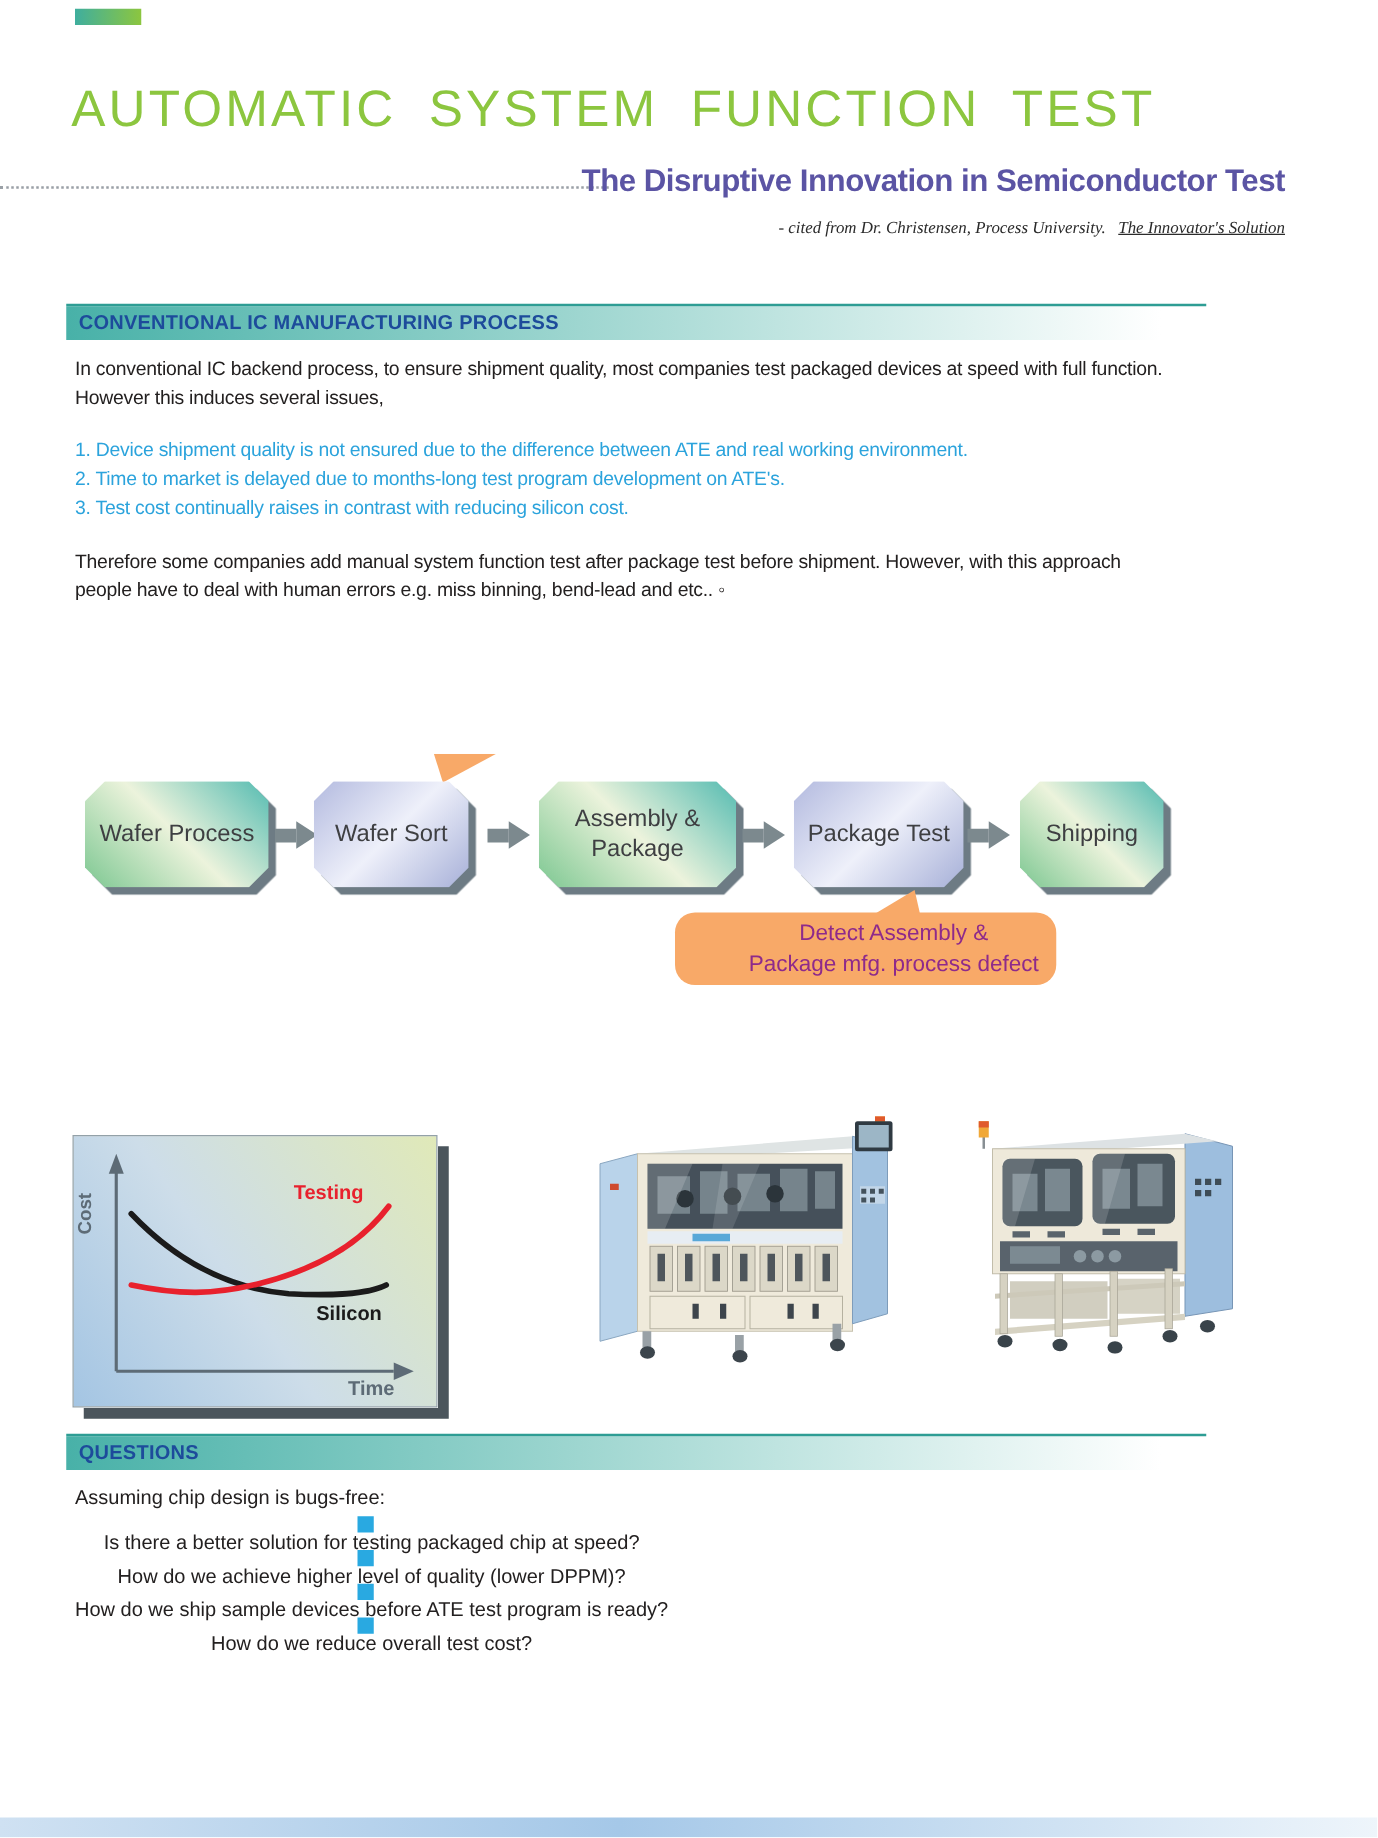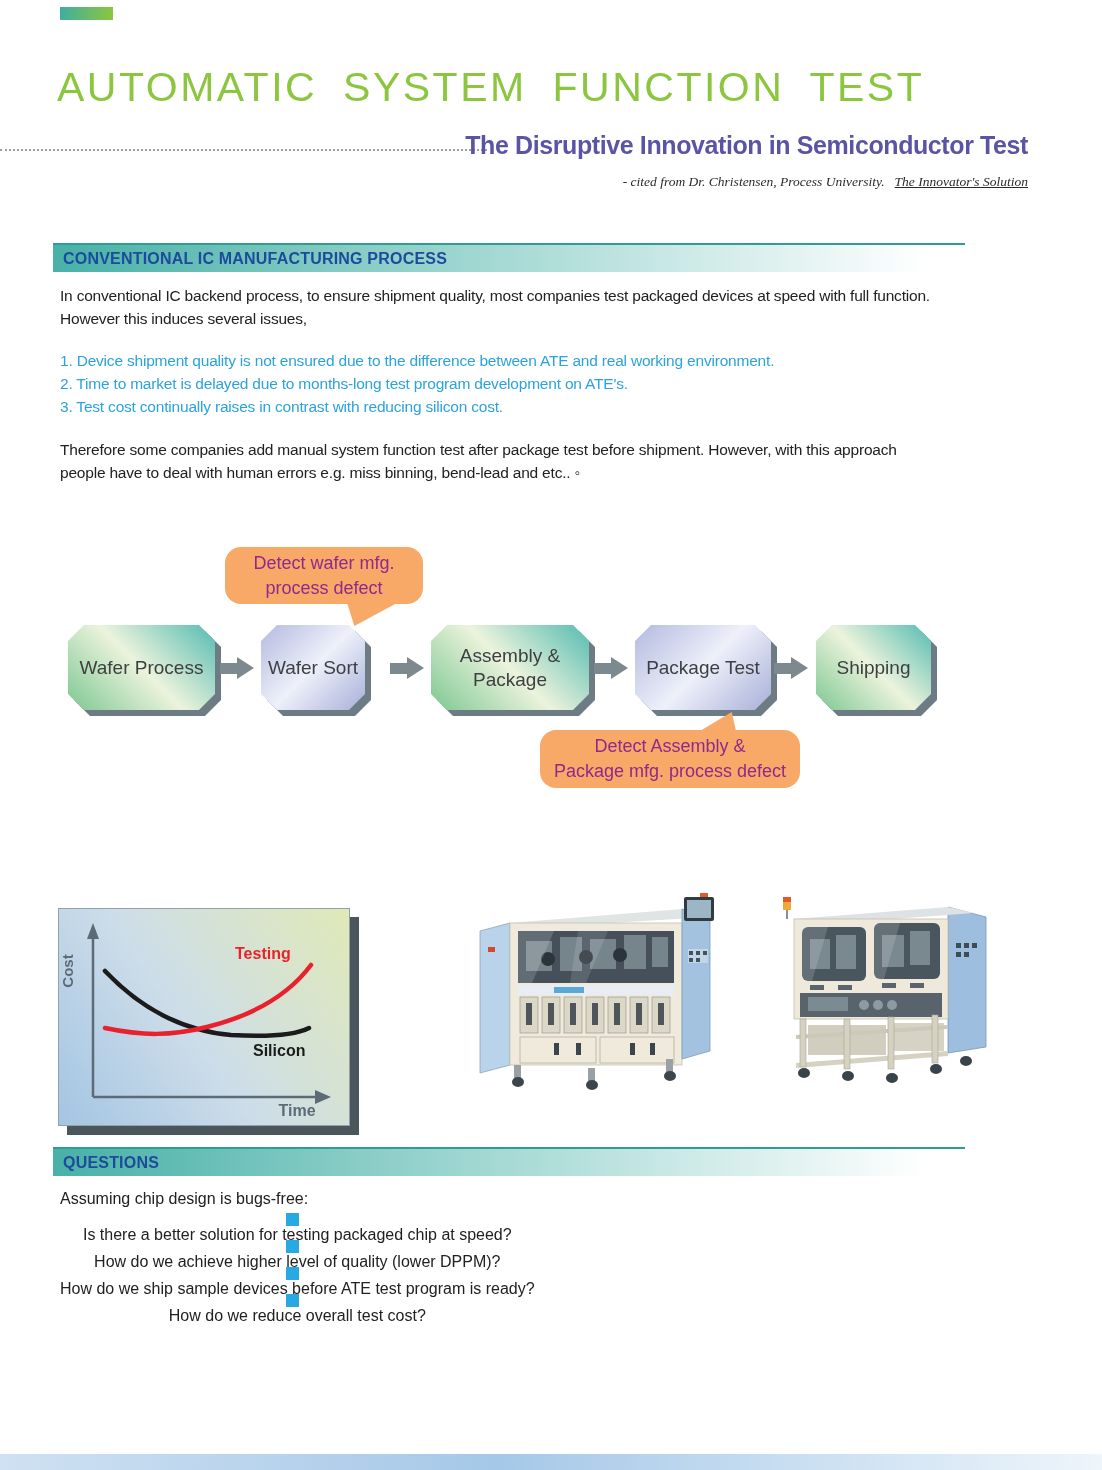--- a/index.html
+++ b/index.html
@@ -87,32 +87,30 @@
   <div class="issues">
     <div>1. Device shipment quality is not ensured due to the difference between ATE and real working environment.</div>
     <div>2. Time to market is delayed due to months-long test program development on ATE's.</div>
     <div>3. Test cost continually raises in contrast with reducing silicon cost.</div>
   </div>
 
   <div class="para preline" style="top:438px;">Therefore some companies add manual system function test after package test before shipment. However, with this approach
 people have to deal with human errors e.g. miss binning, bend-lead and etc.. ◦</div>
 
   <div class="flow">
-    <div class="callout preline" style="left:225px;top:2px;width:198px;height:57px;">Detect wafer mfg.
-process defect</div>
     <div class="tail" style="left:345px;top:58px;width:52px;height:23px;clip-path:polygon(4% 0,100% 0,18% 100%);"></div>
 
     <div class="bwrap" style="left:68px;width:147px;">
       <div class="fbox green preline">Wafer Process</div>
     </div>
     <div class="arrow" style="left:220px;">
         <div class="shaft"></div>
         <div class="head"></div>
       </div>
-    <div class="bwrap" style="left:261px;width:104px;">
+    <div class="bwrap" style="left:251px;width:124px;">
       <div class="fbox lav preline">Wafer Sort</div>
     </div>
     <div class="arrow" style="left:390px;">
         <div class="shaft"></div>
         <div class="head"></div>
       </div>
     <div class="bwrap" style="left:431px;width:158px;">
       <div class="fbox green preline">Assembly &amp;
 Package</div>
     </div>
@@ -125,21 +123,21 @@
     </div>
     <div class="arrow" style="left:774px;">
         <div class="shaft"></div>
         <div class="head"></div>
       </div>
     <div class="bwrap" style="left:816px;width:115px;">
       <div class="fbox green preline">Shipping</div>
     </div>
 
     <div class="tail" style="left:700px;top:167px;width:36px;height:19px;clip-path:polygon(88% 0,0 100%,100% 100%);"></div>
-    <div class="callout preline" style="left:540px;top:185px;width:260px;height:58px;">Detect Assembly &amp;
+    <div class="callout preline" style="left:540px;top:185px;width:260px;height:58px;padding-left:45px;">Detect Assembly &amp;
 Package mfg. process defect</div>
   </div>
 
   <div class="chartwrap">
     <svg width="290" height="216" viewBox="0 0 290 216">
       <line x1="34" y1="188" x2="34" y2="28" stroke="#5d6b76" stroke-width="2.5"></line>
       <polygon points="28,30 40,30 34,14" fill="#5d6b76"></polygon>
       <line x1="34" y1="188" x2="256" y2="188" stroke="#5d6b76" stroke-width="2.5"></line>
       <polygon points="256,181 256,195 272,188" fill="#5d6b76"></polygon>
       <path d="M46,62 C84,102 126,122 172,126 C206,128 236,126 250,119" fill="none" stroke="#1b1b1b" stroke-width="4.5" stroke-linecap="round"></path>

